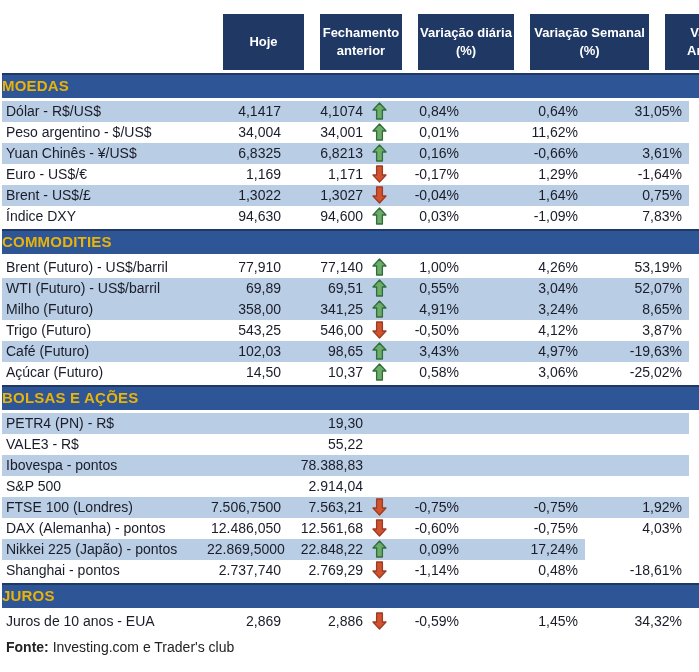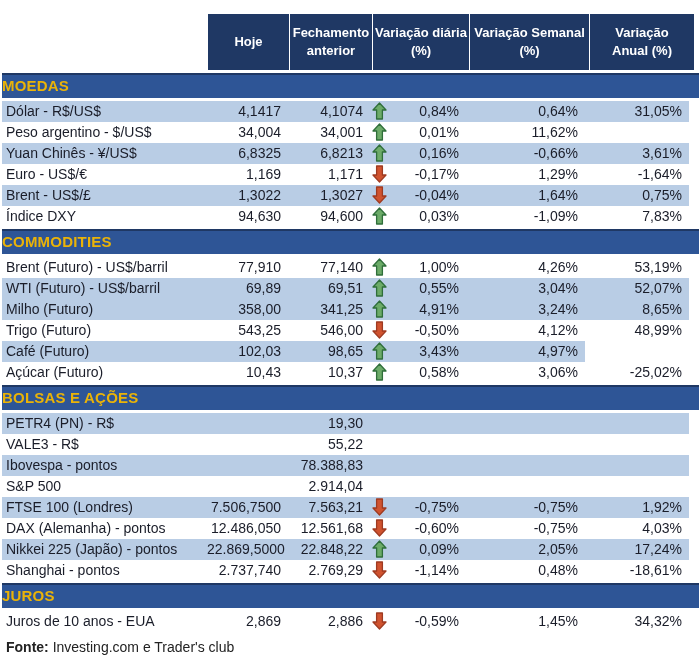--- a/index.html
+++ b/index.html
@@ -8,21 +8,21 @@
     width:699px; height:672px; overflow:hidden;
     font-family:"Liberation Sans", sans-serif;
     color:#1a1d29;
   }
   .report { margin:14px 0 0 2px; width:697px; }
 
   
   .header-row {
     display:grid;
     grid-template-columns:205px 81px 82px 96px 119px 104px;
-    column-gap:1px;
+    column-gap:16px;
     margin-bottom:3px;
   }
   .header-cell {
     background:var(--header-bg,#1F3864);
     color:#fff; font-weight:bold; font-size:13px; line-height:1.4;
     height:56px; display:flex; align-items:center; justify-content:center;
     text-align:center; white-space:pre-line;
   }
   .header-cell.empty { background:transparent; }
 
@@ -245,42 +245,43 @@
     <div class="cell num diaria">
       
       <span class="arrow">
         <svg viewBox="0 0 15 18" xmlns="http://www.w3.org/2000/svg">
           <path d="M7.5 17 L1 10 H4.6 V1 H10.4 V10 H14 Z" class="down-path" stroke-width="1.3" stroke-linejoin="round" fill="#D0532F" stroke="#9E3A21"></path>
         </svg>
       </span>
       <span>-0,50%</span>
     </div>
     <div class="cell num">4,12%</div>
-    <div class="cell num">48,99%</div>
+    <div class="cell num">3,87%</div>
   </div>
 
   <div class="row shaded">
     <div class="cell label">Café (Futuro)</div>
     <div class="cell num">102,03</div>
     <div class="cell num">98,65</div>
     <div class="cell num diaria">
       <span class="arrow">
         <svg viewBox="0 0 15 18" xmlns="http://www.w3.org/2000/svg">
           <path d="M7.5 1 L14 8 H10.4 V17 H4.6 V8 H1 Z" class="up-path" stroke-width="1.3" stroke-linejoin="round" fill="#6CAB68" stroke="#2F6E3A"></path>
         </svg>
       </span>
       
       <span>3,43%</span>
     </div>
     <div class="cell num">4,97%</div>
+    <div class="cell num">-19,63%</div>
   </div>
 
   <div class="row">
     <div class="cell label">Açúcar (Futuro)</div>
-    <div class="cell num">10,43</div>
+    <div class="cell num">14,50</div>
     <div class="cell num">10,37</div>
     <div class="cell num diaria">
       <span class="arrow">
         <svg viewBox="0 0 15 18" xmlns="http://www.w3.org/2000/svg">
           <path d="M7.5 1 L14 8 H10.4 V17 H4.6 V8 H1 Z" class="up-path" stroke-width="1.3" stroke-linejoin="round" fill="#6CAB68" stroke="#2F6E3A"></path>
         </svg>
       </span>
       
       <span>0,58%</span>
     </div>
@@ -384,21 +385,20 @@
     <div class="cell num">22.848,22</div>
     <div class="cell num diaria">
       <span class="arrow">
         <svg viewBox="0 0 15 18" xmlns="http://www.w3.org/2000/svg">
           <path d="M7.5 1 L14 8 H10.4 V17 H4.6 V8 H1 Z" class="up-path" stroke-width="1.3" stroke-linejoin="round" fill="#6CAB68" stroke="#2F6E3A"></path>
         </svg>
       </span>
       
       <span>0,09%</span>
     </div>
-    <div class="cell num">2,05%</div>
     <div class="cell num">17,24%</div>
   </div>
 
   <div class="row">
     <div class="cell label">Shanghai - pontos</div>
     <div class="cell num">2.737,740</div>
     <div class="cell num">2.769,29</div>
     <div class="cell num diaria">
       
       <span class="arrow">

